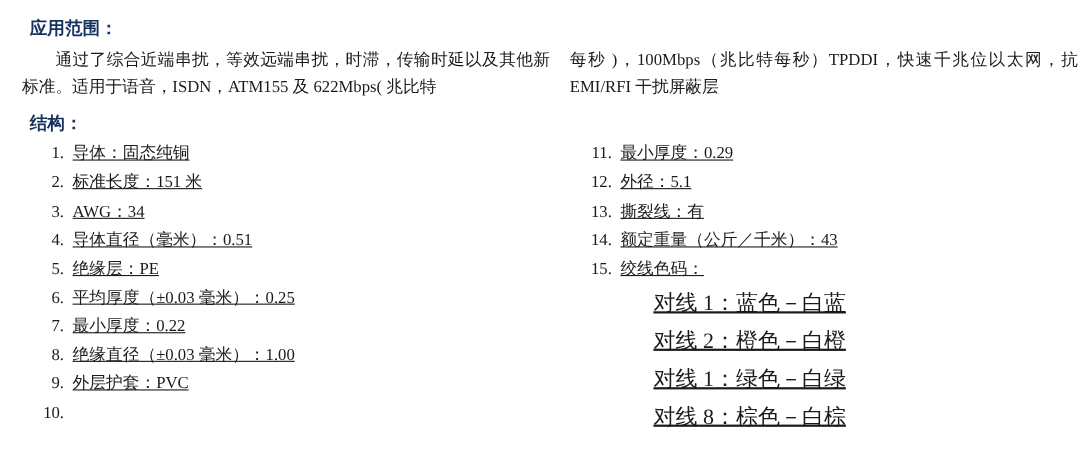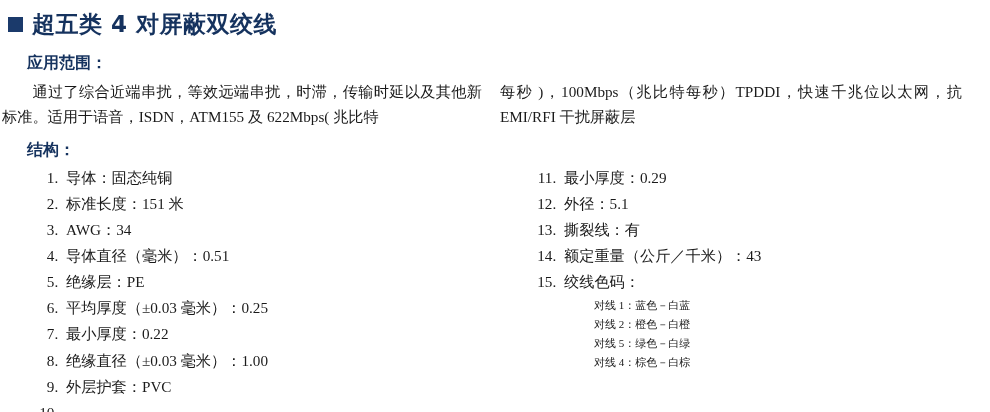--- a/index.html
+++ b/index.html
@@ -59,21 +59,21 @@
   .cols {
     display: flex;
     width: 100%;
     box-sizing: border-box;
   }
   .col {
     box-sizing: border-box;
   }
 
   
-  .app-cols { padding: 6px 10px 0 2px; }
+  .app-cols { padding: 6px 10px 0 2px; justify-content: flex-end; }
   .app-cols .col-left  { width: 498px; padding-right: 18px; }
   .app-cols .col-right { width: 462px; font-family: Liberation Serif, serif; }
   .para {
     font-size: 15.2px;
     line-height: 1.62;
     text-align: justify;
     text-justify: inter-ideograph;
   }
   .para.indent { text-indent: 2em; }
 
@@ -83,46 +83,43 @@
   .struct-cols .col-right { width: 462px; }
 
   ol.spec {
     margin: 0;
     padding-left: 52px;
     font-size: 15.2px;
     line-height: 1.72;
   }
   ol.spec > li {
     padding-left: 4px;
+    text-decoration: underline;
   }
   ol.spec > li::marker {
     font-family: "Liberation Serif", serif;
   }
   .item-text { }
 
   
   .subblock {
     margin-top: 1px;
   }
   .subline {
-    font-size: 11px;
+    font-size: 20px;
     line-height: 1.72;
     padding-left: 30px;
     white-space: nowrap;
   }
 </style>
 </head>
 <body>
 
 <div class="page">
 
-  <div class="title-row">
-    <div class="title-bullet"></div>
-    <div class="title-text">超五类 4 对屏蔽双绞线</div>
-  </div>
 
   <div class="section-head sec-app-head">应用范围：</div>
 
   <div class="cols app-cols">
     <div class="col col-left">
       <div class="para indent">通过了综合近端串扰，等效远端串扰，时滞，传输时延以及其他新标准。适用于语音，ISDN，ATM155 及 622Mbps( 兆比特</div>
     </div>
     <div class="col col-right">
       <div class="para">每秒 )，100Mbps（兆比特每秒）TPDDI，快速千兆位以太网，抗 EMI/RFI 干扰屏蔽层</div>
     </div>
@@ -150,21 +147,21 @@
       <ol class="spec" start="11">
         <li><span class="item-text">最小厚度：0.29</span></li>
         <li><span class="item-text">外径：5.1</span></li>
         <li><span class="item-text">撕裂线：有</span></li>
         <li><span class="item-text">额定重量（公斤／千米）：43</span></li>
         <li>
           <span class="item-text">绞线色码：</span>
           <div class="subblock">
             <div class="subline">对线 1：蓝色－白蓝</div>
             <div class="subline">对线 2：橙色－白橙</div>
-            <div class="subline">对线 5：绿色－白绿</div>
-            <div class="subline">对线 4：棕色－白棕</div>
+            <div class="subline">对线 1：绿色－白绿</div>
+            <div class="subline">对线 8：棕色－白棕</div>
           </div>
         </li>
       </ol>
     </div>
   </div>
 
 </div>
 
 </body></html>

